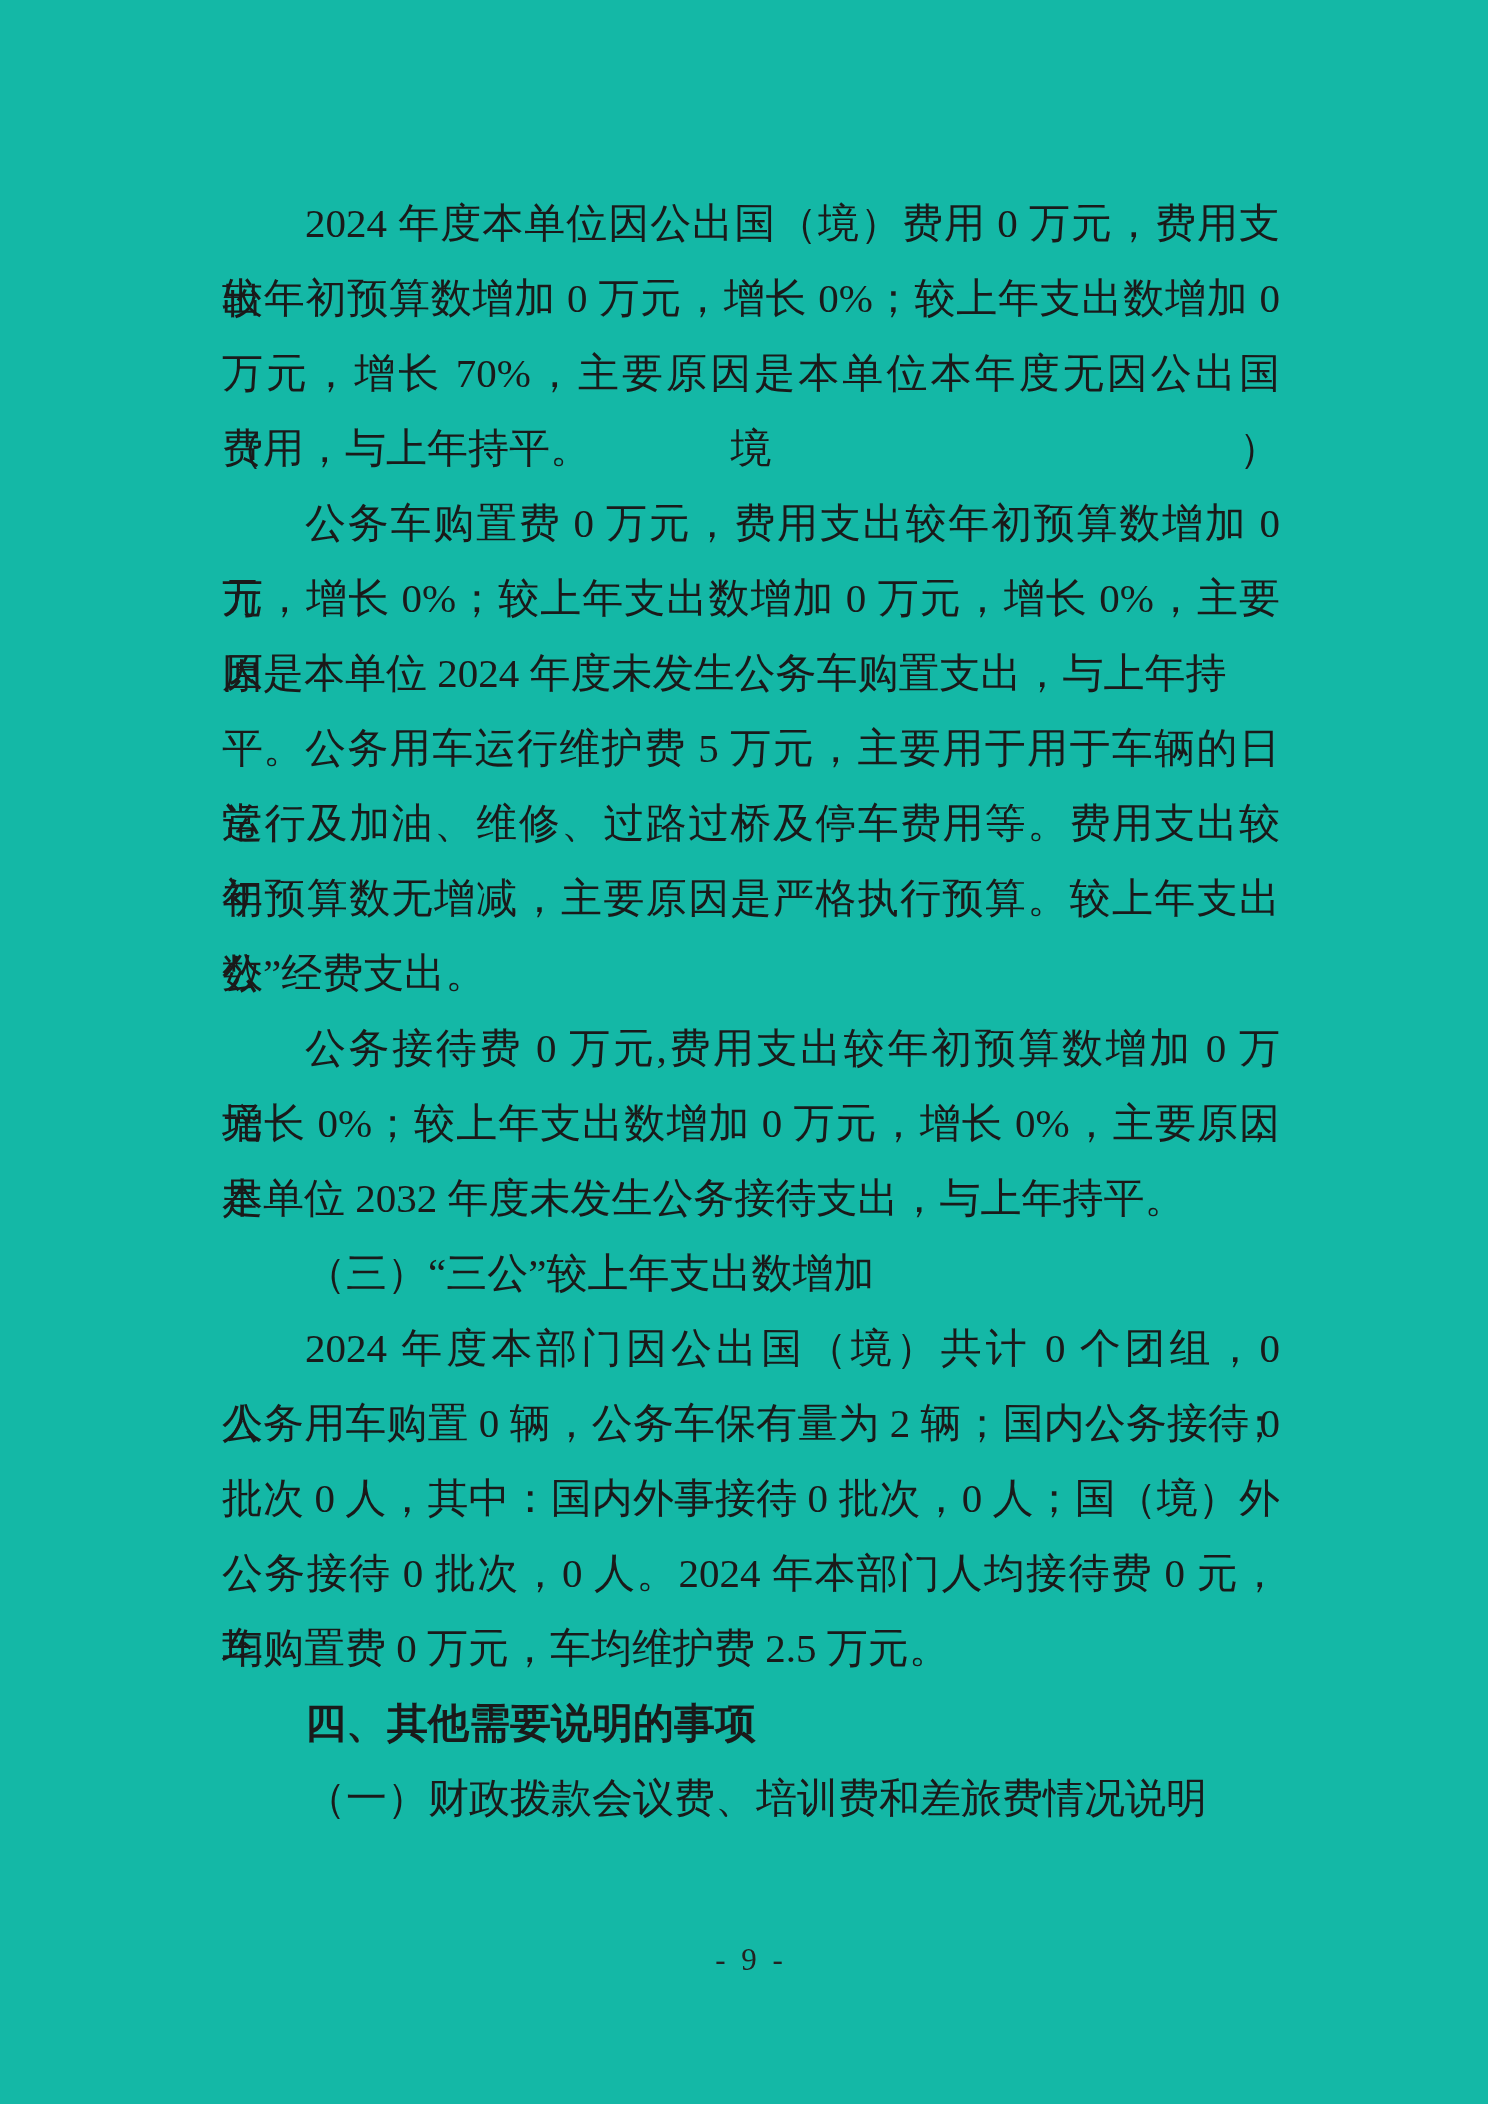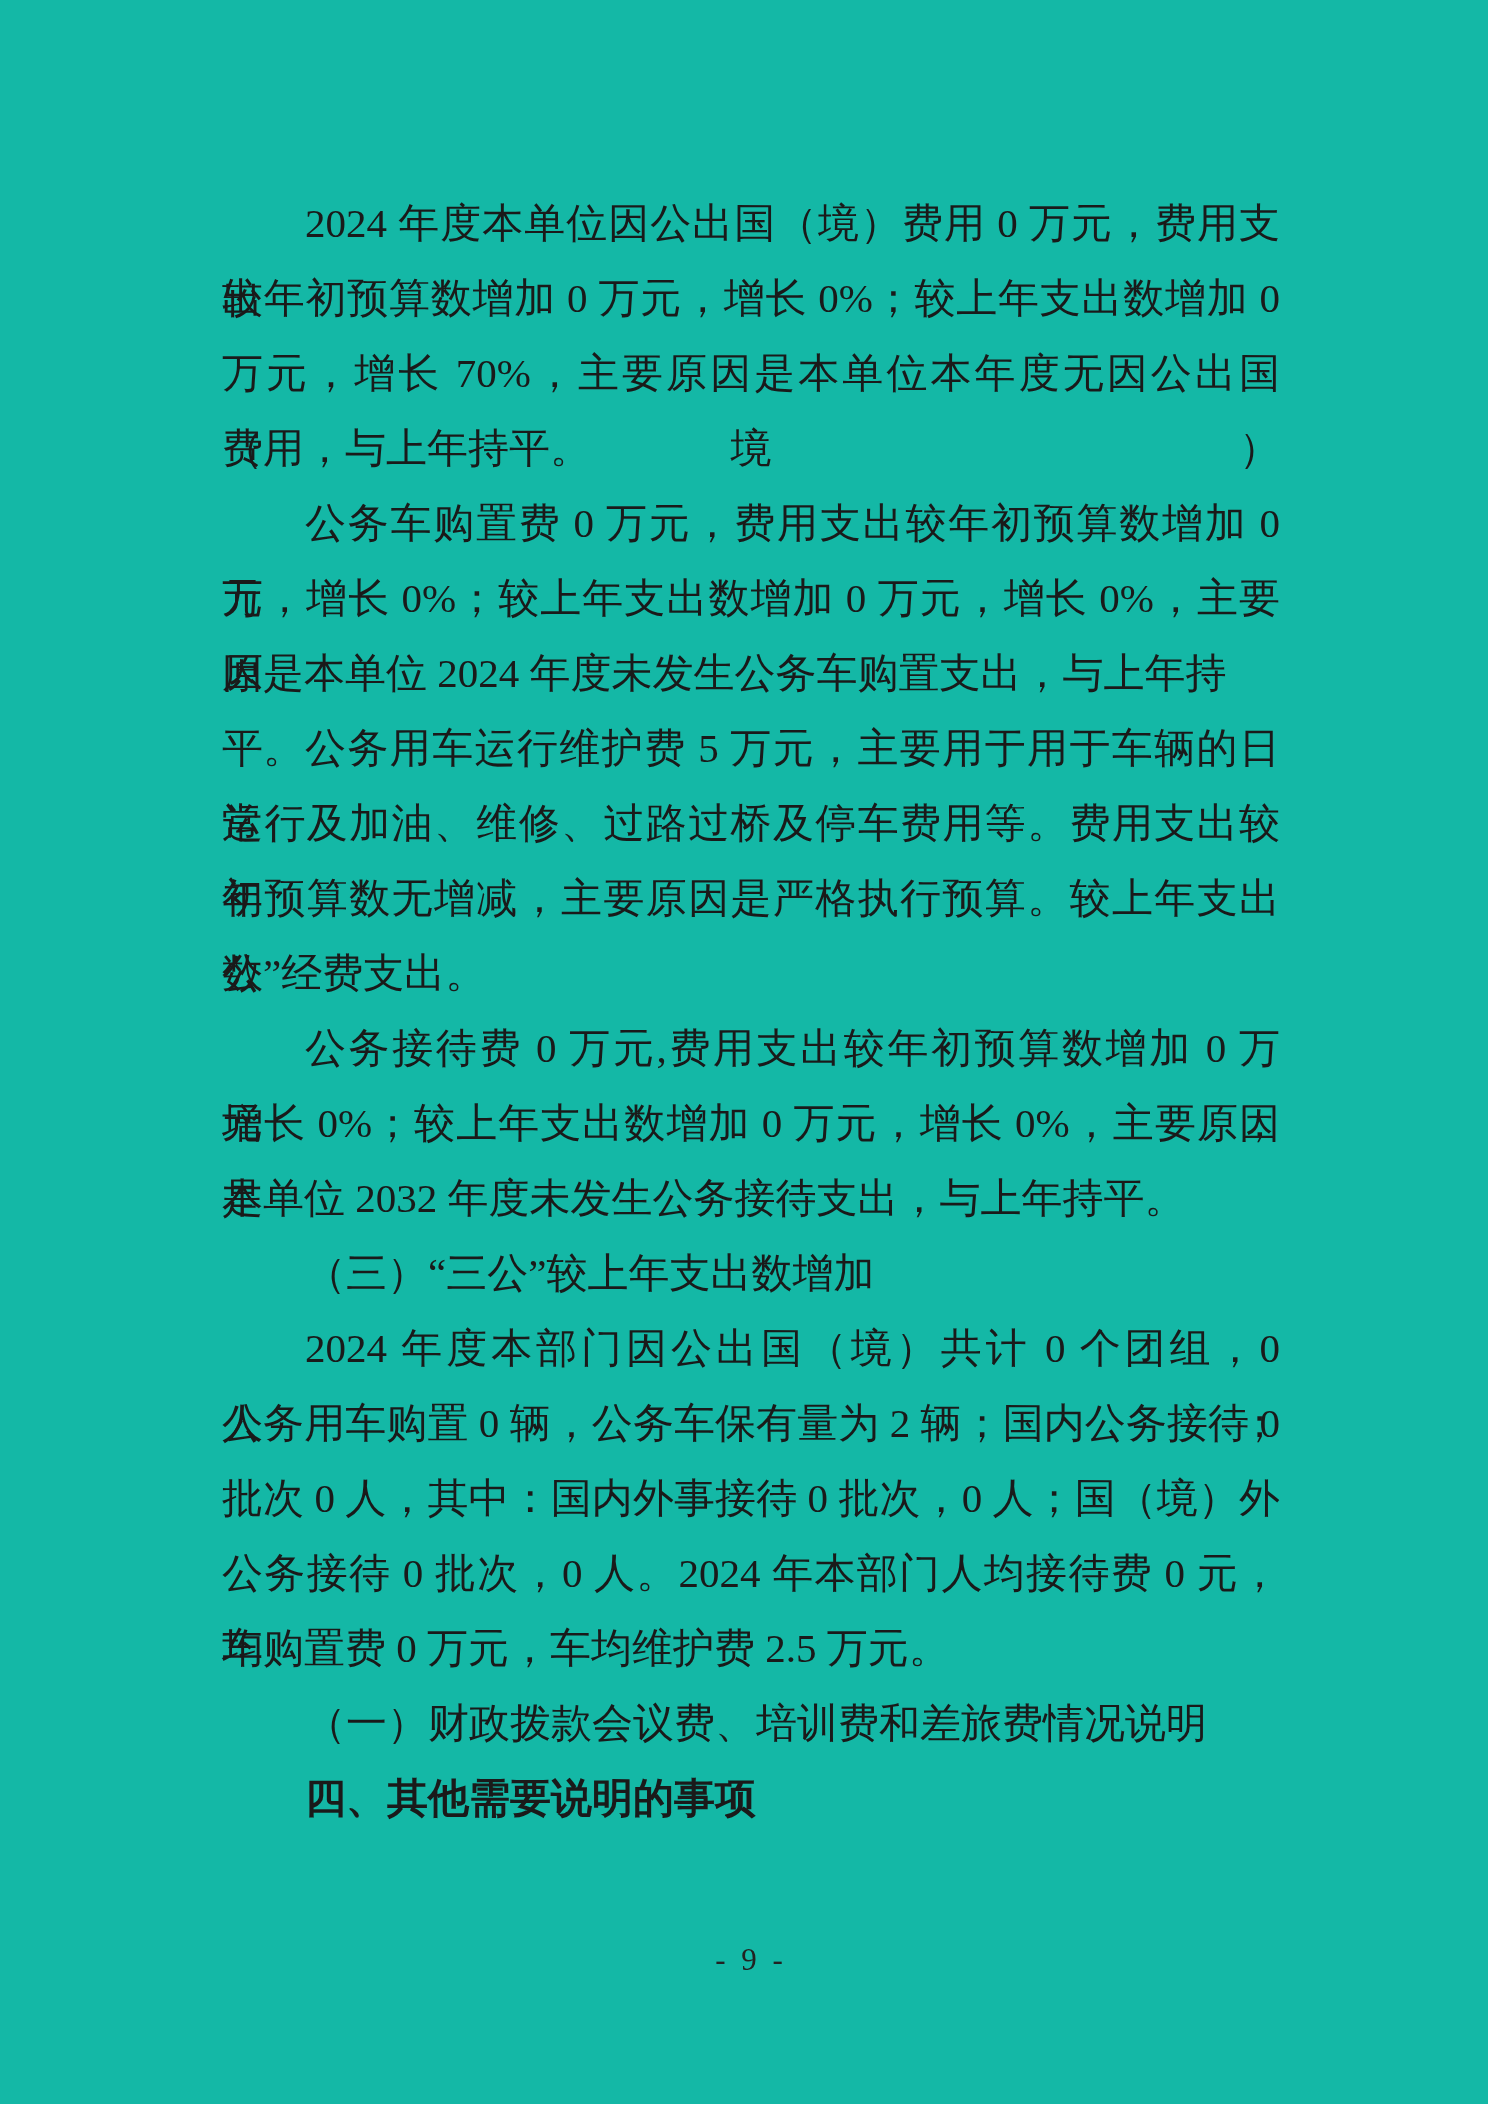--- a/index.html
+++ b/index.html
@@ -78,19 +78,19 @@
     <div class="line">本单位 2032 年度未发生公务接待支出，与上年持平。</div>
 
     <div class="line indent kai">（三）“三公”较上年支出数增加</div>
 
     <div class="line indent just">2024 年度本部门因公出国（境）共计 0 个团组，0 人；</div>
     <div class="line just">公务用车购置 0 辆，公务车保有量为 2 辆；国内公务接待 0</div>
     <div class="line just">批次 0 人，其中：国内外事接待 0 批次，0 人；国（境）外</div>
     <div class="line just">公务接待 0 批次，0 人。2024 年本部门人均接待费 0 元，车</div>
     <div class="line">均购置费 0 万元，车均维护费 2.5 万元。</div>
 
+    <div class="line indent hei">四、其他需要说明的事项</div>
     <div class="line indent kai">（一）财政拨款会议费、培训费和差旅费情况说明</div>
-    <div class="line indent hei">四、其他需要说明的事项</div>
   </div>
 
   <div class="footer">- 9 -</div>
 
 </div>
 
 </body></html>

